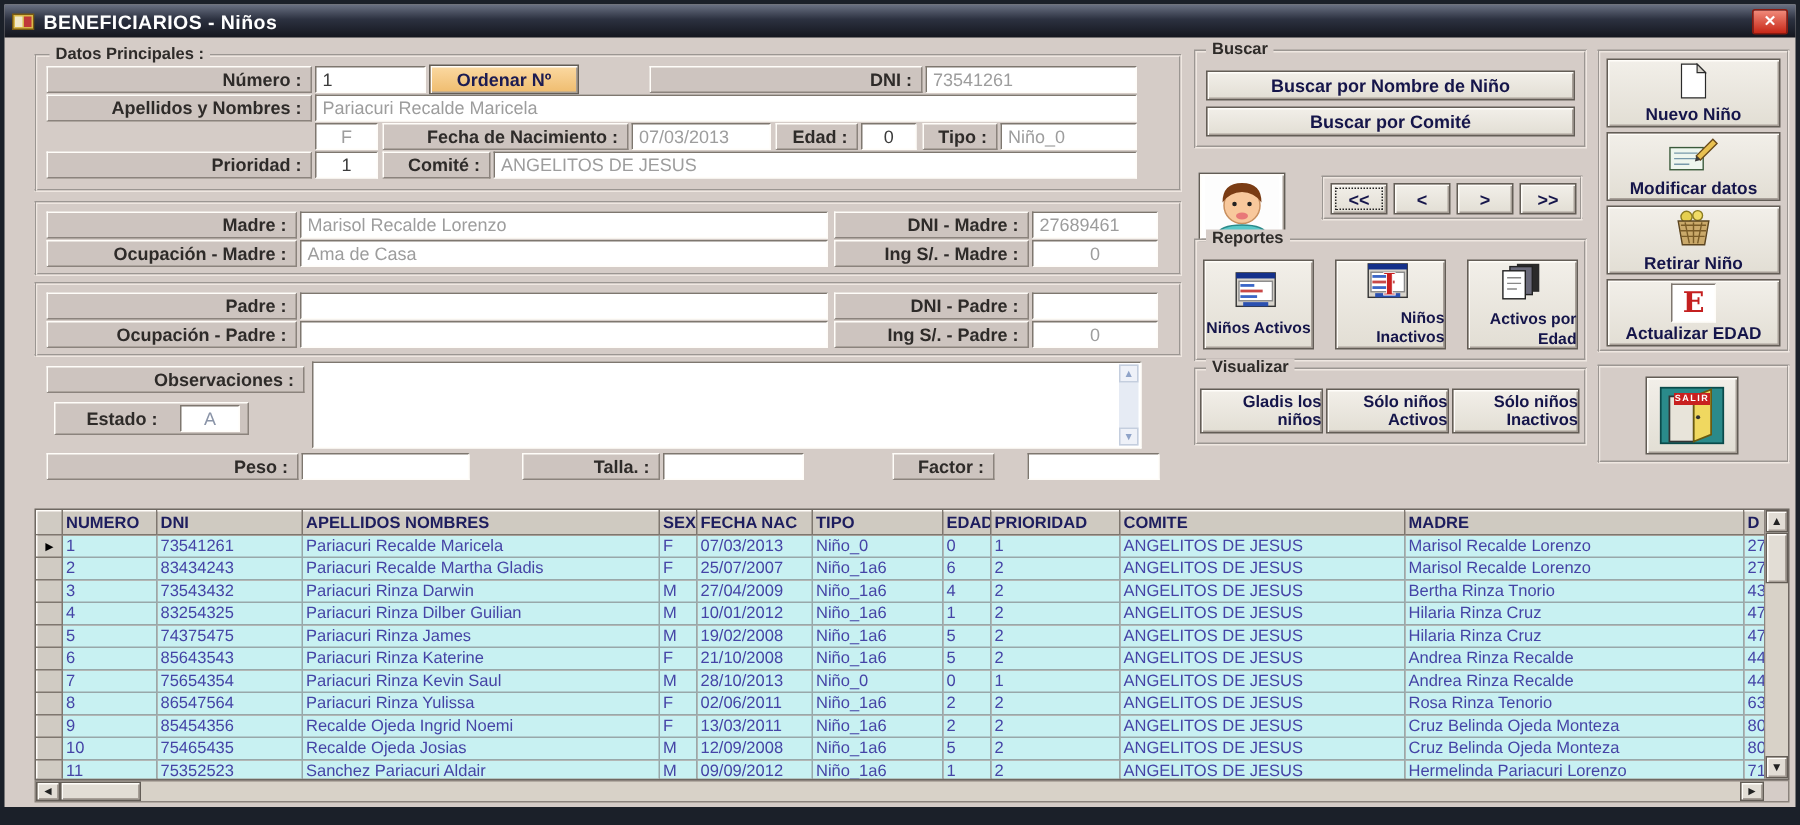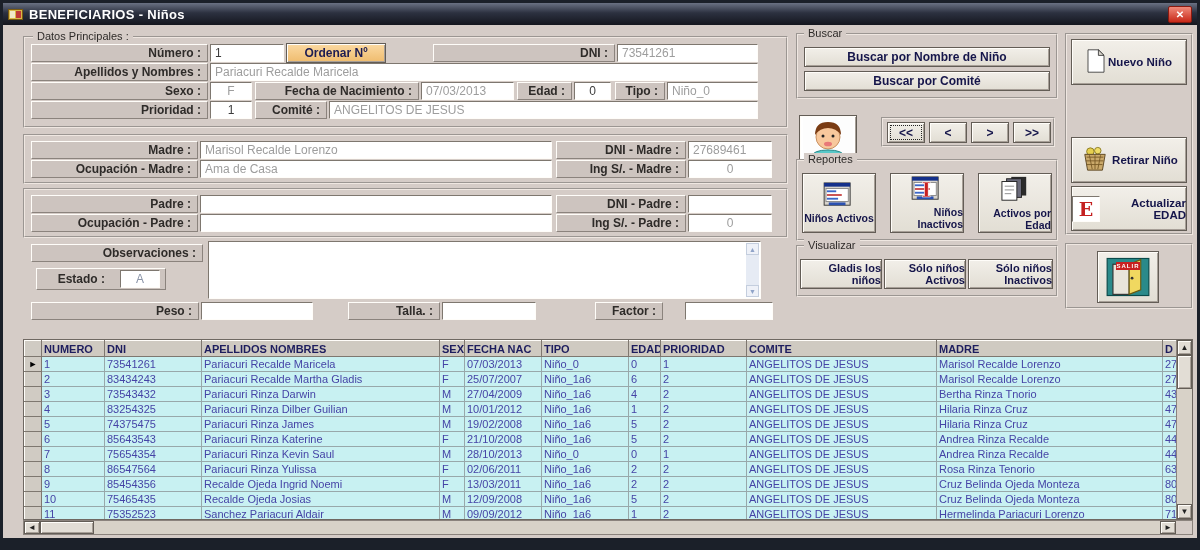--- a/index.html
+++ b/index.html
@@ -6,40 +6,40 @@
   body{width:1200px;height:550px;overflow:hidden;font-family:"Liberation Sans",sans-serif}
   .window{position:relative;width:1200px;height:550px;box-sizing:border-box;background:#d5ccc7;
           border:3px solid #1b2029;border-bottom:12px solid #1b2029}
   .titlebar{position:absolute;left:0;top:0;right:0;height:22px;display:flex;align-items:center;gap:5px;
             padding:0 5px;box-sizing:border-box;background:linear-gradient(180deg,#6a7183,#2c3140 45%,#14161e)}
   .title{color:#fff;font-weight:bold;font-size:13px;letter-spacing:.3px;white-space:nowrap}
   .appicon{width:16px;height:14px;display:flex;align-items:center}
   .closebtn{margin-left:auto;width:22px;height:15px;border-radius:2px;background:linear-gradient(#f08a7a,#c82818);
             border:1px solid #8a1a10;color:#fff;font-size:10px;font-weight:bold;display:flex;align-items:center;justify-content:center}
   .gb{position:absolute;border:2px groove #efe7e1;box-sizing:border-box}
-  .legend{position:absolute;font-size:11px;font-weight:normal;color:#2e2b29;background:#d5ccc7;padding:0 4px;white-space:nowrap}
+  .legend{position:absolute;font-size:11px;font-weight:bold;color:#2e2b29;background:#d5ccc7;padding:0 4px;white-space:nowrap}
   .lp{position:absolute;height:18px;background:#cdc4bf;border:1px solid;border-color:#fffdf9 #8b837d #8b837d #fffdf9;
       box-sizing:border-box;display:flex;align-items:center;justify-content:flex-end;padding:0 6px 0 4px;
       font-size:12px;font-weight:bold;color:#2e2b29;white-space:nowrap;overflow:hidden}
   .inp{position:absolute;height:18px;background:#fff;border:1px solid;border-color:#7e776f #fffdf9 #fffdf9 #7e776f;
        box-sizing:border-box;display:flex;align-items:center;padding:0 4px;font-size:12px;color:#9d9d9d;
        white-space:nowrap;overflow:hidden}
   .inp.ctr{justify-content:center}
   .inp.dk{color:#3c3c3c}
   .btn{position:absolute;background:linear-gradient(#f2efe9,#e2ded4);border:1px solid #635d56;
        box-shadow:inset 1px 1px 0 #fffdf9,inset -1px -1px 0 #a79f97;box-sizing:border-box;
        display:flex;align-items:center;justify-content:center;text-align:right;
        font-family:inherit;font-size:12px;font-weight:bold;color:#15154a;cursor:pointer;padding:0}
   .btn.orange{background:linear-gradient(#fbd9a2,#efbc6e);color:#1c1c52}
   .btn.small{font-size:11px;line-height:1.1}
   .navpanel{position:absolute;border:2px groove #efe7e1;box-sizing:border-box;background:#d5ccc7}
   .focusdot{outline:1px dotted #222;outline-offset:-4px}
   .icobtn{flex-direction:column;gap:2px;font-size:10.5px;line-height:1.15}
   .icolabel{display:block;white-space:normal}
-  .actbtn{gap:2px;font-size:11.5px}
+  .actbtn{flex-direction:column;gap:2px;font-size:11.5px}
   .obs{position:absolute;background:#fff;border:1px solid;border-color:#7e776f #fffdf9 #fffdf9 #7e776f;box-sizing:border-box}
   .obsbody{position:absolute;left:2px;top:1px;right:15px;bottom:1px;font-size:12px;color:#444}
   .minisb{position:absolute;right:1px;top:1px;bottom:1px;width:13px;background:#e6ebf4;display:flex;
           flex-direction:column;justify-content:space-between}
   .miniarrow{height:12px;font-size:7px;line-height:12px;text-align:center;color:#8fa3c8;background:#eef1f8;
              border:1px solid #c4cede;box-sizing:border-box}
   .eicon{width:28px;height:24px;background:#fff;border:1px solid;border-color:#7e776f #fffdf9 #fffdf9 #7e776f;
          font-family:"DejaVu Serif",serif;font-size:19px;font-weight:bold;color:#c42020;
          display:flex;align-items:center;justify-content:center}
   .salirbanner{position:absolute;left:10px;top:5px;right:10px;height:8px;background:#c82020;color:#fff;
@@ -92,21 +92,20 @@
 
   <div class="lp" style="left:28px;top:41px;width:177px">Número :</div>
   <div class="inp dk" style="left:207px;top:41px;width:74px">1</div>
   <div class="btn orange" style="left:283px;top:40px;width:100px;height:20px">Ordenar Nº</div>
   <div class="lp" style="left:430px;top:41px;width:182px">DNI :</div>
   <div class="inp" style="left:614px;top:41px;width:141px">73541261</div>
 
   <div class="lp" style="left:28px;top:60px;width:177px">Apellidos y Nombres :</div>
   <div class="inp" style="left:207px;top:60px;width:548px">Pariacuri Recalde Maricela</div>
 
-  <div class="lp" style="left:28px;top:79px;width:177px">Sexo :</div>
   <div class="inp ctr" style="left:207px;top:79px;width:42px">F</div>
   <div class="lp" style="left:252px;top:79px;width:164px">Fecha de Nacimiento :</div>
   <div class="inp" style="left:418px;top:79px;width:93px">07/03/2013</div>
   <div class="lp" style="left:514px;top:79px;width:55px">Edad :</div>
   <div class="inp ctr dk" style="left:571px;top:79px;width:37px">0</div>
   <div class="lp" style="left:612px;top:79px;width:50px">Tipo :</div>
   <div class="inp" style="left:664px;top:79px;width:91px">Niño_0</div>
 
   <div class="lp" style="left:28px;top:98px;width:177px">Prioridad :</div>
   <div class="inp ctr dk" style="left:207px;top:98px;width:42px">1</div>
@@ -226,20 +225,31 @@
 
   <div class="gb" style="left:1062px;top:30px;width:128px;height:202px"></div>
   <div class="btn actbtn" style="left:1068px;top:36px;width:116px;height:46px">
     <span>
       <svg width="20" height="24" viewBox="0 0 24 30">
           <path d="M2 1 h13 l7 7 v21 h-20 z" fill="#fff" stroke="#2a2a2a"></path>
           <path d="M15 1 l7 7 h-7 z" fill="#d8d4cc" stroke="#2a2a2a"></path>
         </svg>
     </span>
     <span>Nuevo Niño</span>
+  </div>
+  <div class="btn actbtn" style="left:1068px;top:85px;width:116px;height:46px">
+    <span>
+      <svg width="36" height="24" viewBox="0 0 36 26">
+          <rect x="1" y="8" width="24" height="16" fill="#eef6ee" stroke="#3a5a3a"></rect>
+          <path d="M4 12 h17 M4 16 h17 M4 20 h11" stroke="#7799aa" fill="none"></path>
+          <polygon points="20,14 32,2 35,5 23,17" fill="#e8c050" stroke="#6a4a1a"></polygon>
+          <polygon points="20,14 23,17 19,18" fill="#3a3a3a"></polygon>
+        </svg>
+    </span>
+    <span>Modificar datos</span>
   </div>
   <div class="btn actbtn" style="left:1068px;top:134px;width:116px;height:46px">
     <span>
       <svg width="30" height="26" viewBox="0 0 30 28">
           <circle cx="10" cy="6" r="4" fill="#e6cf4e" stroke="#8a7a20"></circle>
           <circle cx="18" cy="5" r="3.5" fill="#f0dc66" stroke="#8a7a20"></circle>
           <path d="M4 9 h22 l-3 17 h-16 z" fill="#caa96a" stroke="#5a4420"></path>
           <path d="M6 12 h18 M5 16 h19 M6 20 h17 M9 10 l3 15 M15 10 v15 M21 10 l-3 15" stroke="#7a5c28" fill="none"></path>
         </svg>
     </span>

